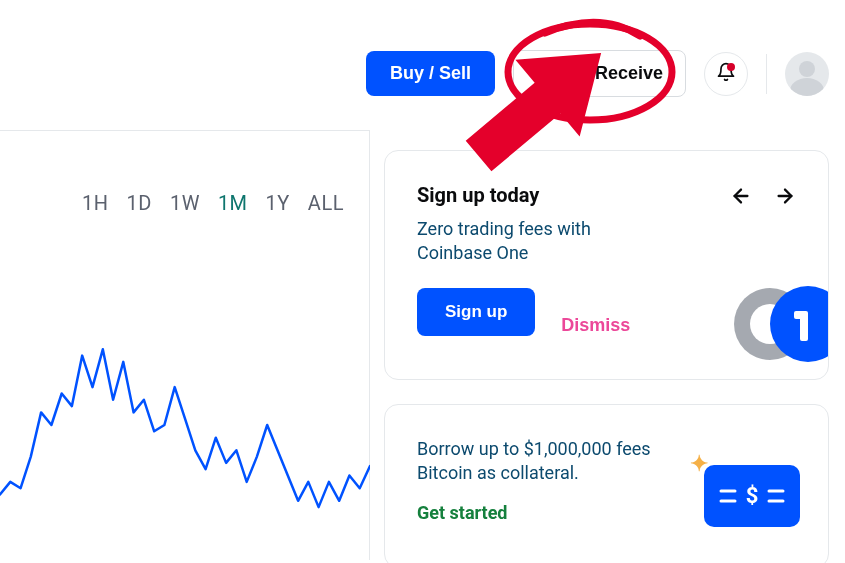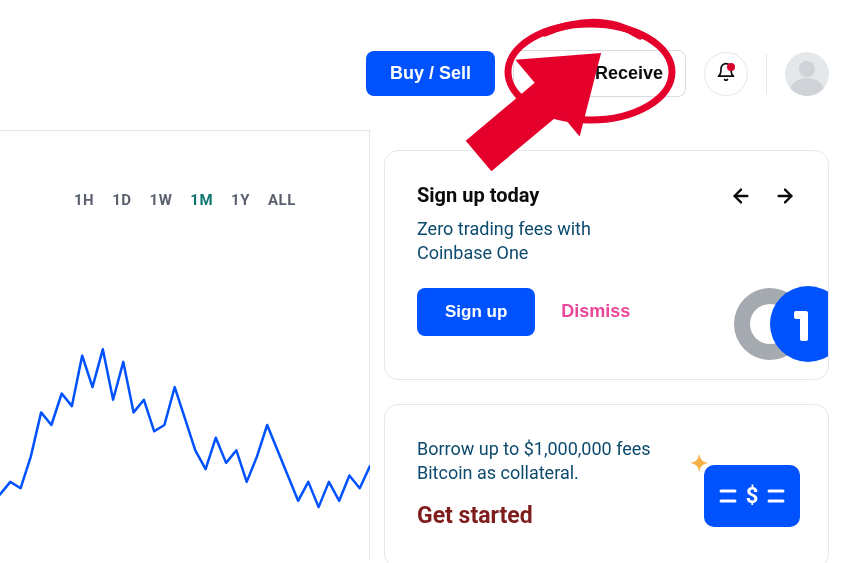--- a/index.html
+++ b/index.html
@@ -102,23 +102,24 @@
       width: 370px;
       height: 430px;
       border-top: 1px solid #e5e8eb;
       border-right: 1px solid #e5e8eb;
       background: #fff;
     }
     .timeframe-row {
       display: flex;
       gap: 18px;
       padding: 60px 0 0 74px;
-      font-size: 15px;
-      font-weight: 700;
+      font-size: 20px;
+      font-weight: 400;
       color: #5b616e;
+      margin-left: 8px;
     }
     .timeframe-row span { cursor: pointer; letter-spacing: 0.5px; }
     .timeframe-row span.active { color: #0f766e; }
     .chart-svg {
       position: absolute;
       left: 0;
       bottom: 0;
       width: 370px;
       height: 260px;
     }
@@ -149,21 +150,21 @@
     }
     .card-sub {
       font-size: 18px;
       color: #0c4a6e;
       line-height: 1.35;
       margin-bottom: 22px;
       max-width: 250px;
     }
     .card-actions {
       display: flex;
-      align-items: center;
+      align-items: flex-end;
       gap: 26px;
     }
     .btn-primary-sm {
       background: #0052ff;
       color: #fff;
       border: none;
       border-radius: 8px;
       padding: 14px 28px;
       font-size: 17px;
       font-weight: 600;
@@ -185,23 +186,23 @@
       gap: 22px;
       font-size: 22px;
       cursor: pointer;
     }
     .card-logo {
       position: absolute;
       right: -18px;
       bottom: 8px;
     }
     .link-action {
-      color: #7f1d1d;
+      color: #15803d;
       font-weight: 700;
-      font-size: 23px;
+      font-size: 18px;
       cursor: pointer;
     }
     .borrow-badge {
       position: absolute;
       right: 14px;
       bottom: 20px;
       width: 96px;
       height: 62px;
       background: #0052ff;
       border-radius: 10px;

